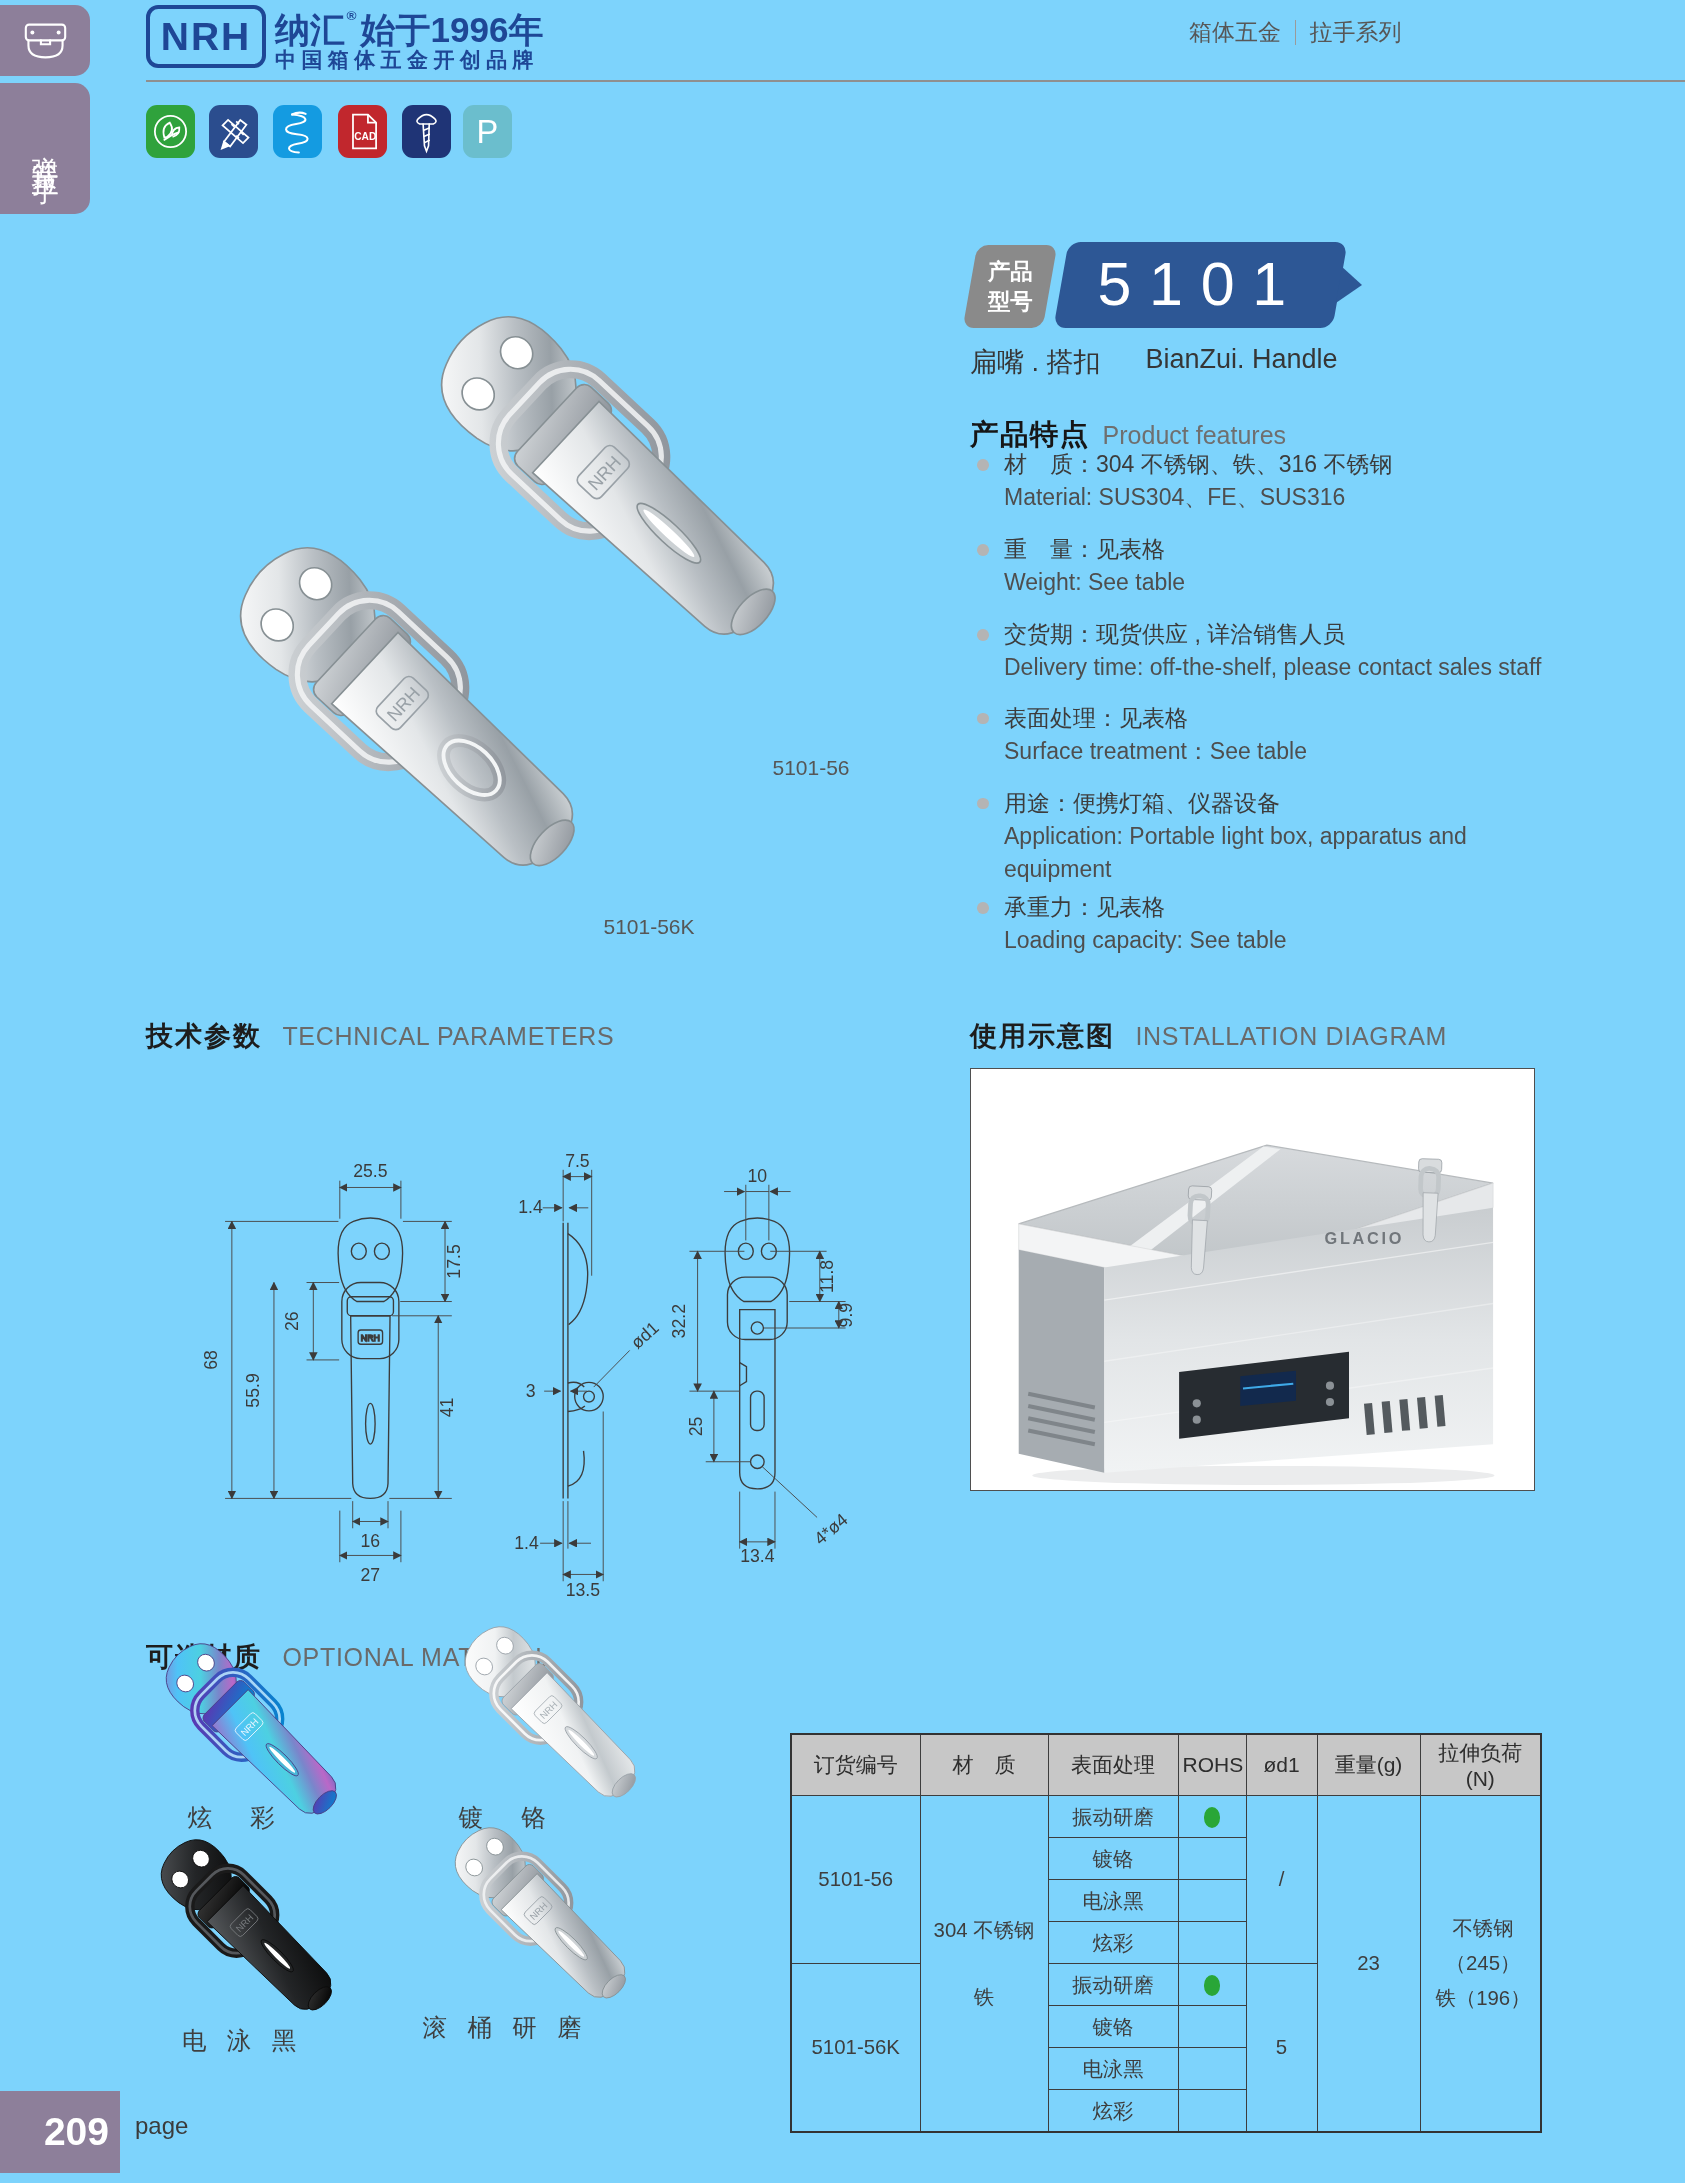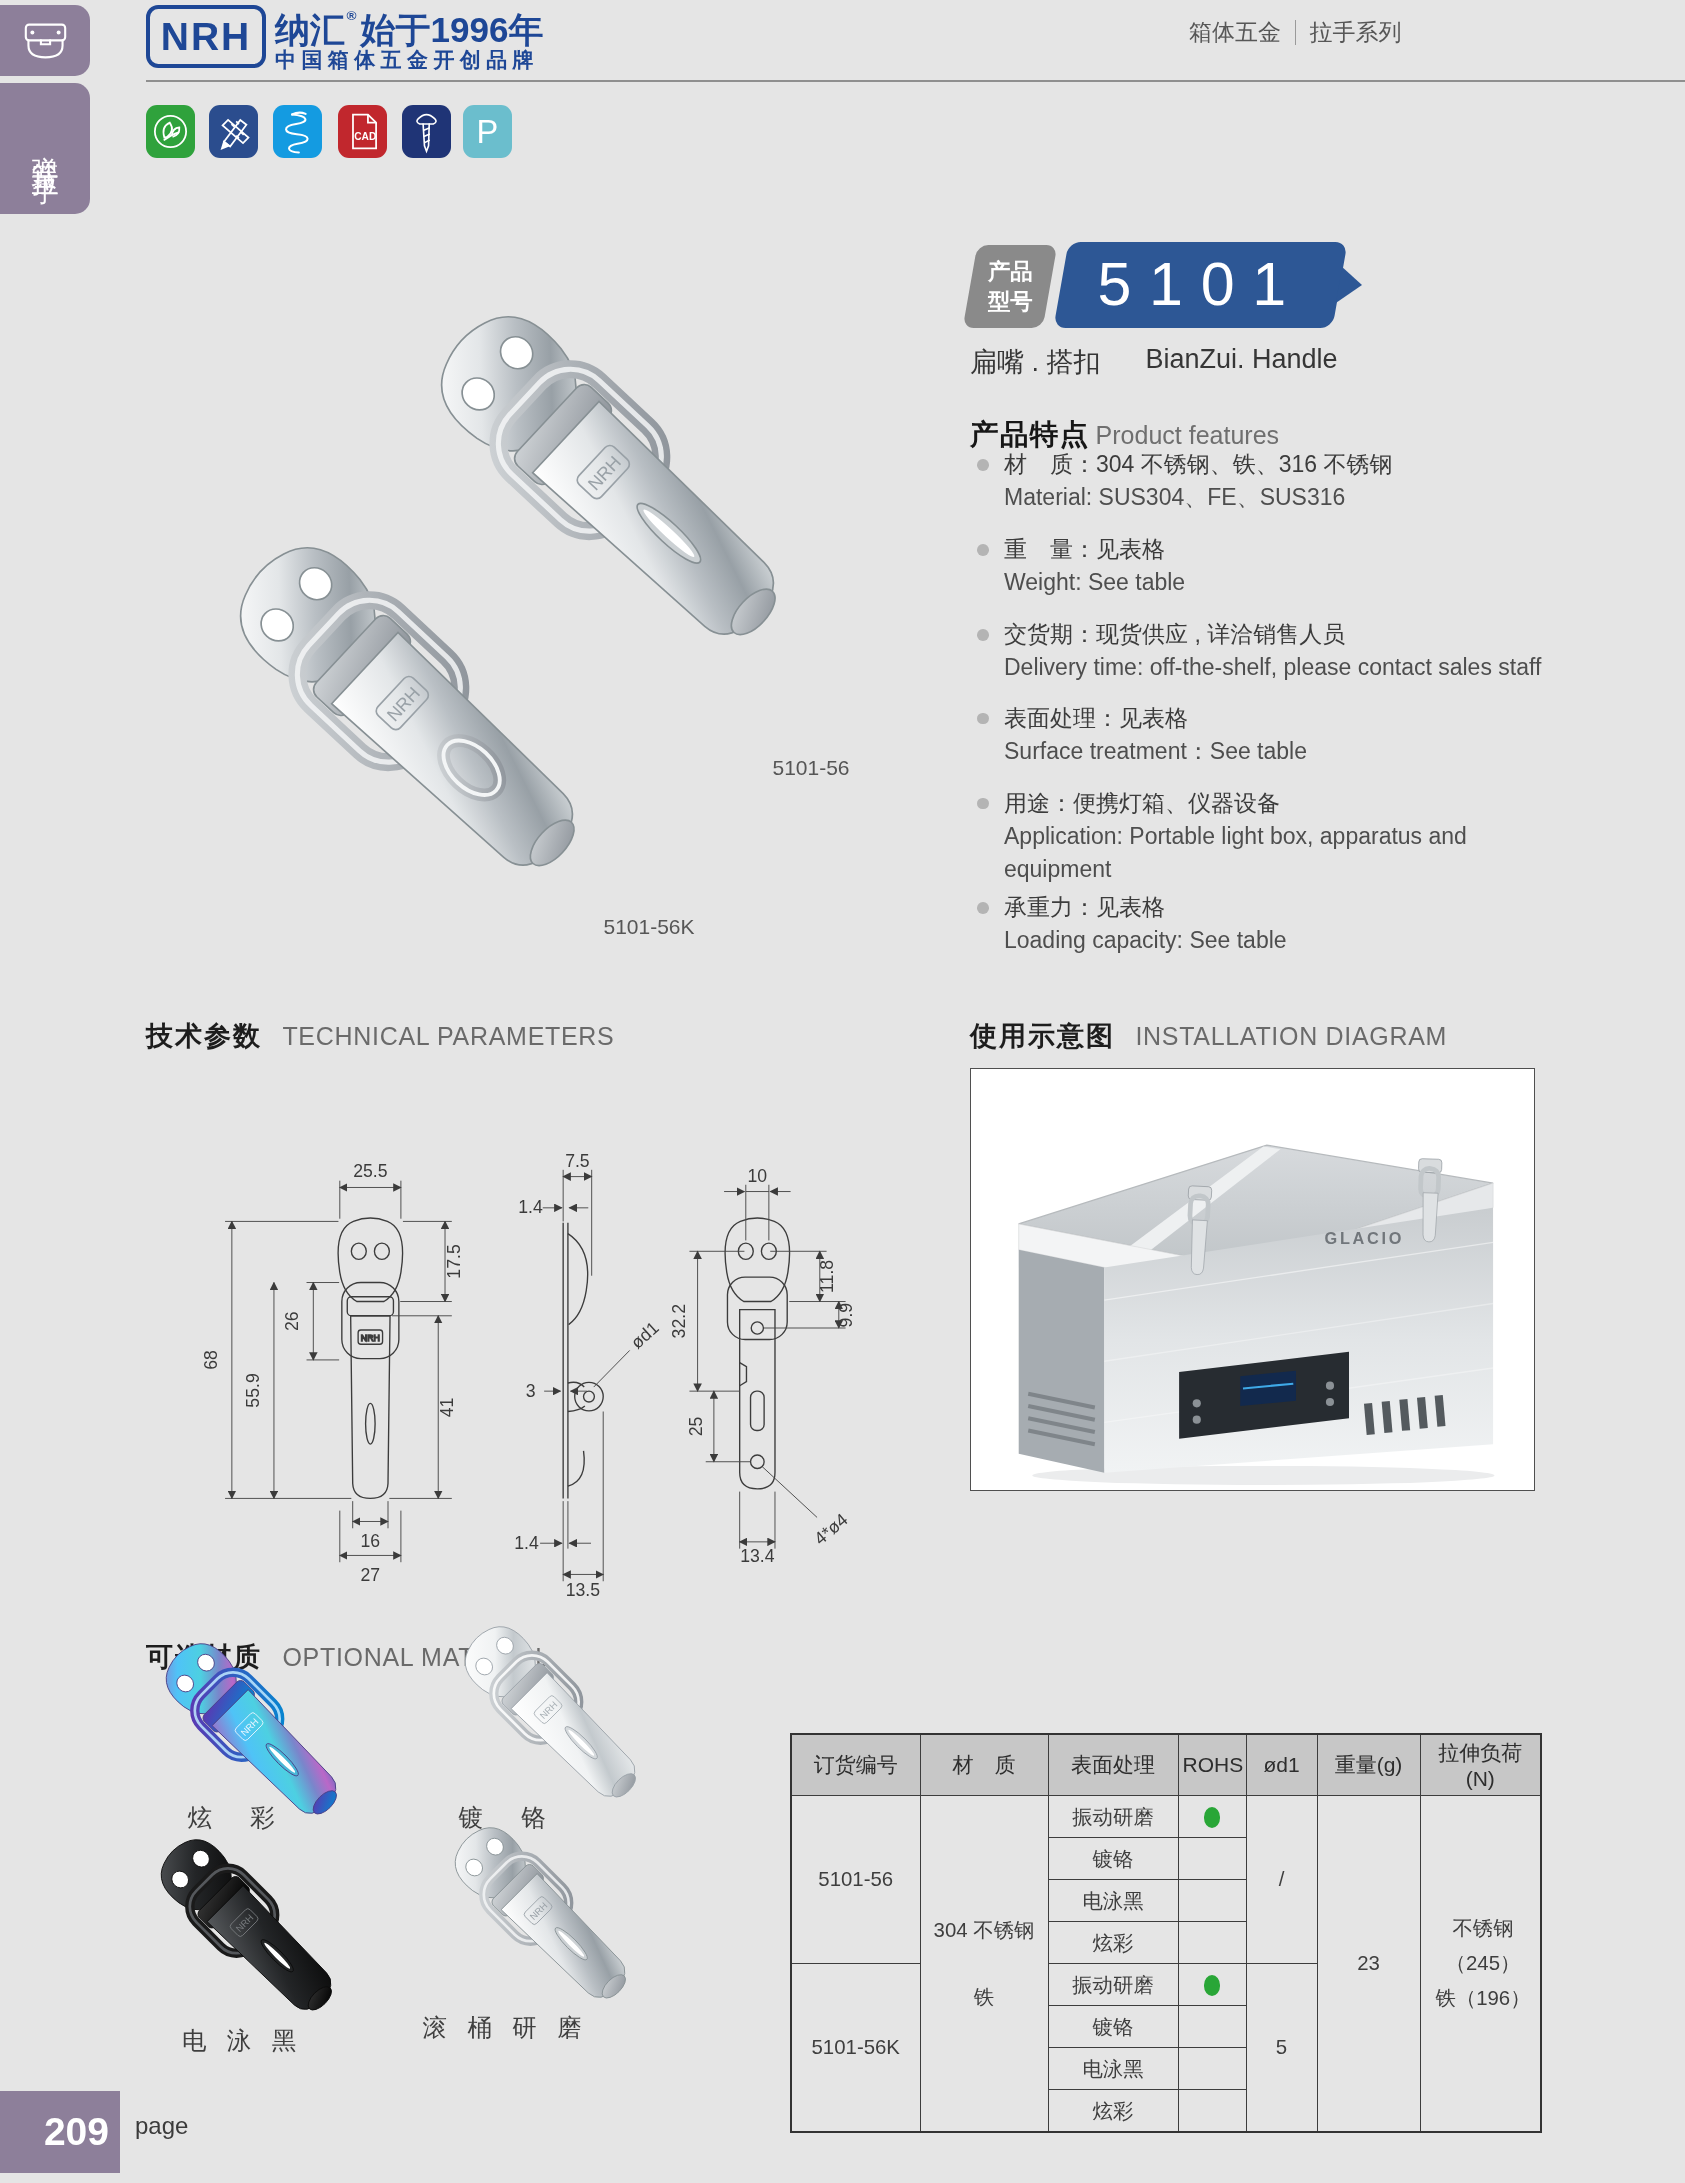--- a/index.html
+++ b/index.html
@@ -1,16 +1,16 @@
 <!DOCTYPE html>
 <html style="font-size:11px"><head>
 <meta charset="utf-8">
 <style>
   html,body{margin:0;padding:0;background:#fff;}
-  .page{position:relative;width:1685px;height:2183px;background:#e5e5e5;overflow:hidden;
+  .page{position:relative;width:1685px;height:2183px;background:#7dd3fc;overflow:hidden;
         font-family:"Liberation Sans","DejaVu Sans",sans-serif;}
 
   
   .side-tab{position:absolute;left:0;background:#8d7f9a;border-radius:0 15px 15px 0;
             display:flex;align-items:center;justify-content:center;}
   .side-tab.t1{top:5.4px;width:90px;height:71px;}
   .side-tab.t2{top:83px;width:90px;height:131px;}
   .side-vertical{writing-mode:vertical-rl;text-orientation:upright;color:#fff;font-size:27px;
                  letter-spacing:6.8px;font-weight:400;}
 
@@ -39,21 +39,21 @@
   .model-tag .unskew{transform:skewX(10deg);color:#fff;font-size:22.4px;font-weight:bold;line-height:30px;text-align:center;}
   .model-banner{position:absolute;left:1061px;top:242px;width:279px;height:86px;background:#2d5795;
                 transform:skewX(-10deg);border-radius:12.2px;}
   .banner-tip{position:absolute;right:-22.4px;top:50%;margin-top:-18.3px;width:0;height:0;
               border-top:18.3px solid transparent;border-bottom:18.3px solid transparent;border-left:23px solid #2d5795;}
   .model-banner .unskew{transform:skewX(10deg);color:#fff;font-size:61px;letter-spacing:17.7px;
                         text-align:center;line-height:84px;width:100%;display:block;}
   .prod-names{position:absolute;left:970px;top:344px;display:flex;gap:45px;font-size:27px;color:#363636;}
 
   
-  .feat-head{position:absolute;left:970px;top:416px;display:flex;align-items:baseline;gap:6px;}
+  .feat-head{position:absolute;left:970px;top:416px;display:flex;align-items:baseline;gap:13px;}
   .feat-head .cn{font-size:28.5px;font-weight:bold;color:#161616;letter-spacing:1.4px;}
   .feat-head .en{font-size:25px;color:#6f6f6f;}
   .features{position:absolute;left:1004px;top:448px;width:544px;}
   .feat-item{position:relative;margin-top:19px;}
   .feat-item:first-child{margin-top:0;}
   .feat-item.gap-lg{margin-top:17.7px;}
   .feat-item.gap-md{}
   .feat-item.gap-sm{margin-top:5.4px;}
   .feat-item .bullet{position:absolute;left:-27px;top:11px;width:11.6px;height:11.6px;border-radius:50%;background:#b4b4b4;}
   .feat-item .cn{font-size:23px;color:#3c3c3c;line-height:33px;}

